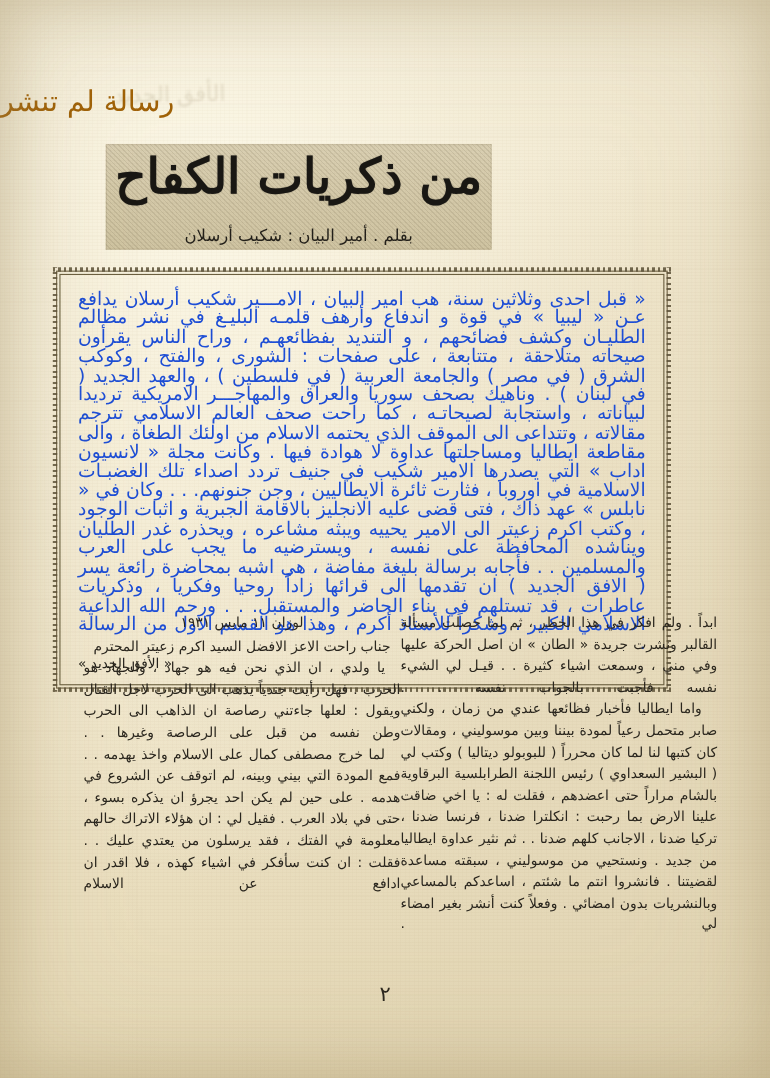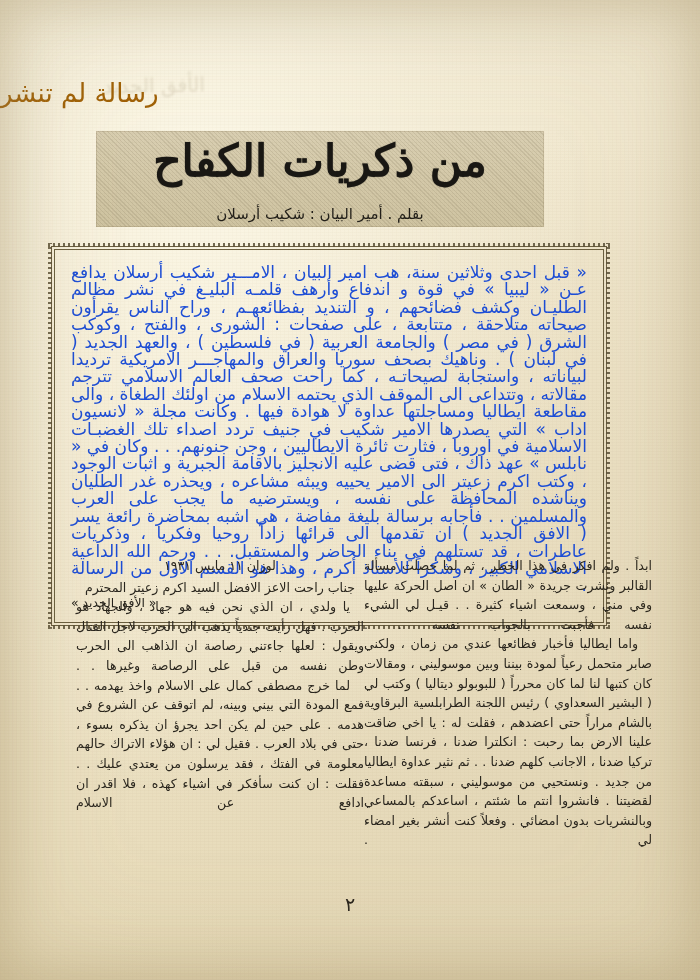--- a/index.html
+++ b/index.html
@@ -44,21 +44,21 @@
     position:absolute;top:78px;left:0;width:640px;
     text-align:left;
     font-family:"DejaVu Sans","Liberation Sans",sans-serif;
     font-size:26px;color:#a16207;
     letter-spacing:1px;
     filter:blur(.22px);
   }
 
   
   #masthead{
-    position:absolute;left:96px;top:131px;width:448px;height:96px;
+    position:absolute;left:96px;top:131px;width:351px;height:96px;
     background:
       repeating-linear-gradient(45deg,rgba(120,108,82,.16) 0 1px,rgba(0,0,0,0) 1px 3px),
       linear-gradient(180deg,#d9cfb2 0%,#d4c9a9 50%,#cfc4a2 100%);
     box-shadow:0 0 0 1px rgba(120,105,70,.18) inset;
   }
   #mastTitle{
     position:absolute;left:0;right:0;top:2px;
     text-align:center;
     font-family:"DejaVu Serif","Liberation Serif",serif;
     font-size:44px;font-weight:700;color:#191713;

